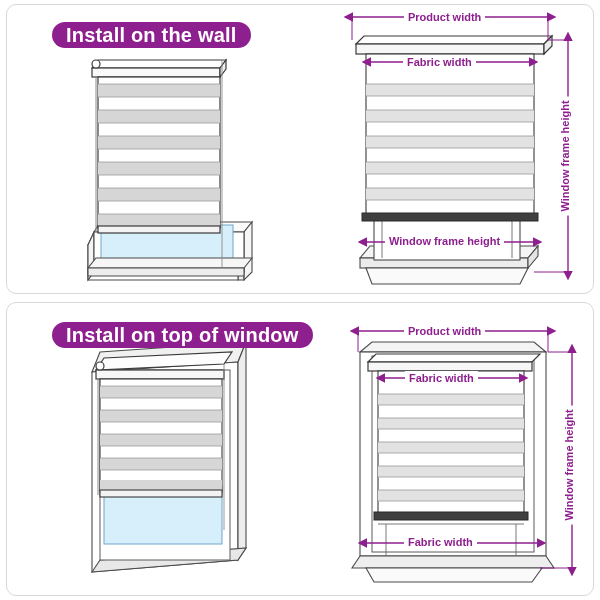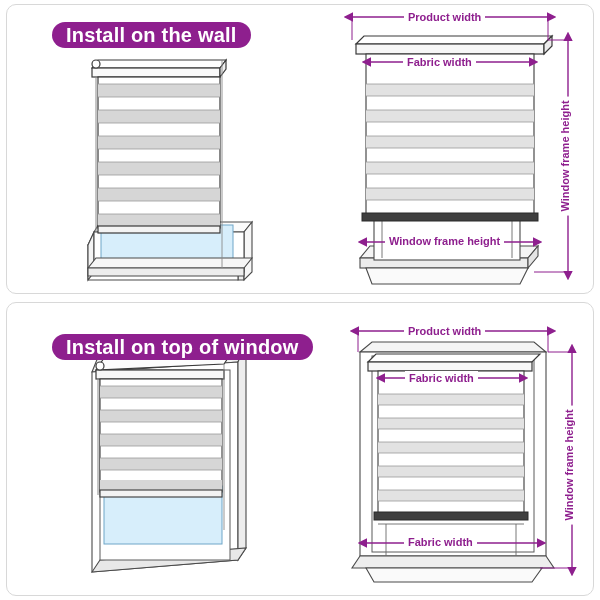--- a/index.html
+++ b/index.html
@@ -41,21 +41,21 @@
     display: flex;
     align-items: center;
     justify-content: center;
     letter-spacing: 0.2px;
     white-space: nowrap;
     padding: 0 14px;
     height: 26px;
     box-sizing: border-box;
   }
   #badge-top { left: 52px; top: 22px; }
-  #badge-bottom { left: 52px; top: 322px; margin-top: 12px; }
+  #badge-bottom { left: 52px; top: 322px; }
 
   
   .layer {
     position: absolute;
     left: 0;
     top: 0;
     width: 600px;
     height: 600px;
     pointer-events: none;
   }

